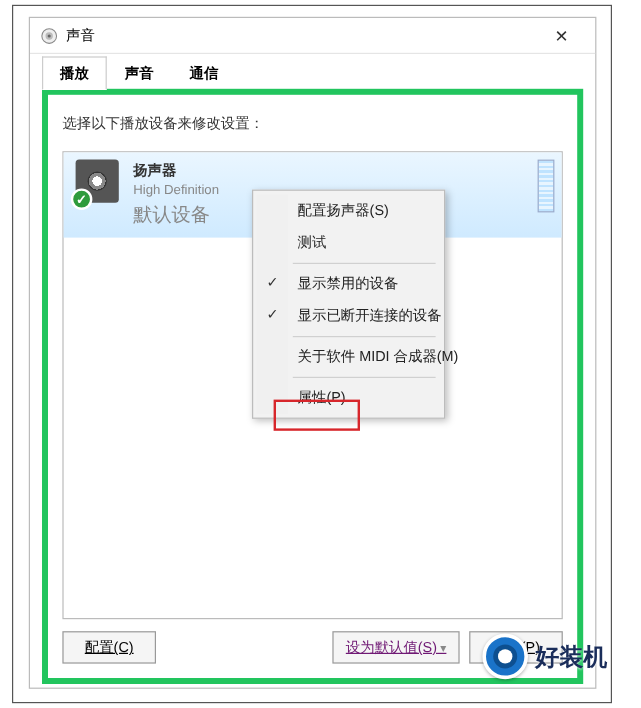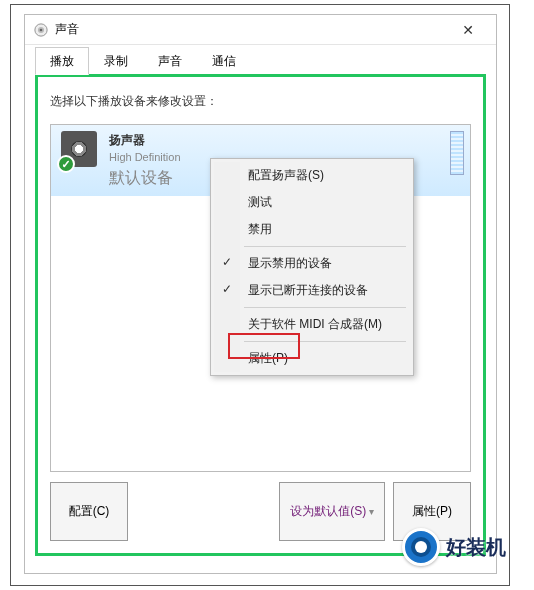--- a/index.html
+++ b/index.html
@@ -49,37 +49,38 @@
       width: 40px; height: 28px;
       display: flex; align-items: center; justify-content: center;
       font-size: 14px;
       color: #333;
     }
     .tabs {
       display: flex;
       padding-left: 10px;
       height: 28px;
       margin-top: 2px;
+      font-weight: bold;
     }
     .tab {
       padding: 5px 14px;
       border: 1px solid transparent;
       font-size: 12px;
       cursor: default;
       background: #fff;
     }
     .tab.active {
       border: 1px solid #ccc;
       border-bottom: 1px solid #fff;
       position: relative;
       z-index: 2;
     }
     .tab-content-border {
-      border: 3px solid #22c55e;
-      margin: 17px 10px;
+      border: 5px solid #22c55e;
+      margin: 3px 10px;
       margin-top: -1px;
       flex: 1;
       padding: 16px 12px 12px 12px;
       display: flex;
       flex-direction: column;
       position: relative;
     }
     .instruction {
       font-size: 12px;
       margin-bottom: 14px;
@@ -141,40 +142,41 @@
     .device-name { font-size: 12px; color: #333; font-weight: bold; }
     .device-desc { font-size: 11px; color: #888; }
     .device-status { font-size: 16px; color: #888; }
     .button-row {
       display: flex;
       gap: 8px;
       margin-top: 10px;
     }
     .btn {
       min-width: 78px;
-      padding: 20px 10px;
+      padding: 4px 10px;
       border: 1px solid #999;
       background: #f5f5f5;
       font-size: 12px;
       text-align: center;
       cursor: default;
+      text-decoration: underline;
     }
     .btn.disabled { color: #701a75; }
     .btn.dropdown::after {
       content: " ▾";
       font-size: 10px;
       color: #888;
     }
     .button-row .spacer { flex: 1; }
     
     .context-menu {
       position: absolute;
       left: 210px;
       top: 158px;
-      width: 204px;
+      width: 161px;
       background: #f2f2f2;
       border: 1px solid #bcbcbc;
       box-shadow: 2px 2px 6px rgba(0,0,0,0.25);
       padding: 3px;
       z-index: 10;
     }
     .ctx-icon-strip {
       position: absolute;
       left: 3px; top: 3px; bottom: 3px;
       width: 26px;
@@ -249,21 +251,20 @@
         <circle cx="8" cy="8" r="3.5" fill="#bbb"></circle>
         <circle cx="8" cy="8" r="1.5" fill="#666"></circle>
       </svg>
     </span>
     <span class="title">声音</span>
     <span class="close">✕</span>
   </div>
 
   <div class="tabs">
     <div class="tab active">播放</div>
-    <div class="tab">录制</div>
     <div class="tab">声音</div>
     <div class="tab">通信</div>
   </div>
 
   <div class="tab-content-border">
     <div class="instruction">选择以下播放设备来修改设置：</div>
 
     <div class="device-list">
       <div class="device-item">
         <div class="device-icon">
@@ -284,21 +285,20 @@
       <div class="btn disabled dropdown">设为默认值(S)</div>
       <div class="btn">属性(P)</div>
     </div>
   </div>
 </div>
 
 <div class="context-menu">
   <div class="ctx-icon-strip"></div>
   <div class="ctx-item">配置扬声器(S)</div>
   <div class="ctx-item">测试</div>
-  <div class="ctx-item">禁用</div>
   <div class="ctx-sep"></div>
   <div class="ctx-item">
     <span class="check">✓</span>
     <span>显示禁用的设备</span>
   </div>
   <div class="ctx-item">
     <span class="check">✓</span>
     <span>显示已断开连接的设备</span>
   </div>
   <div class="ctx-sep"></div>

